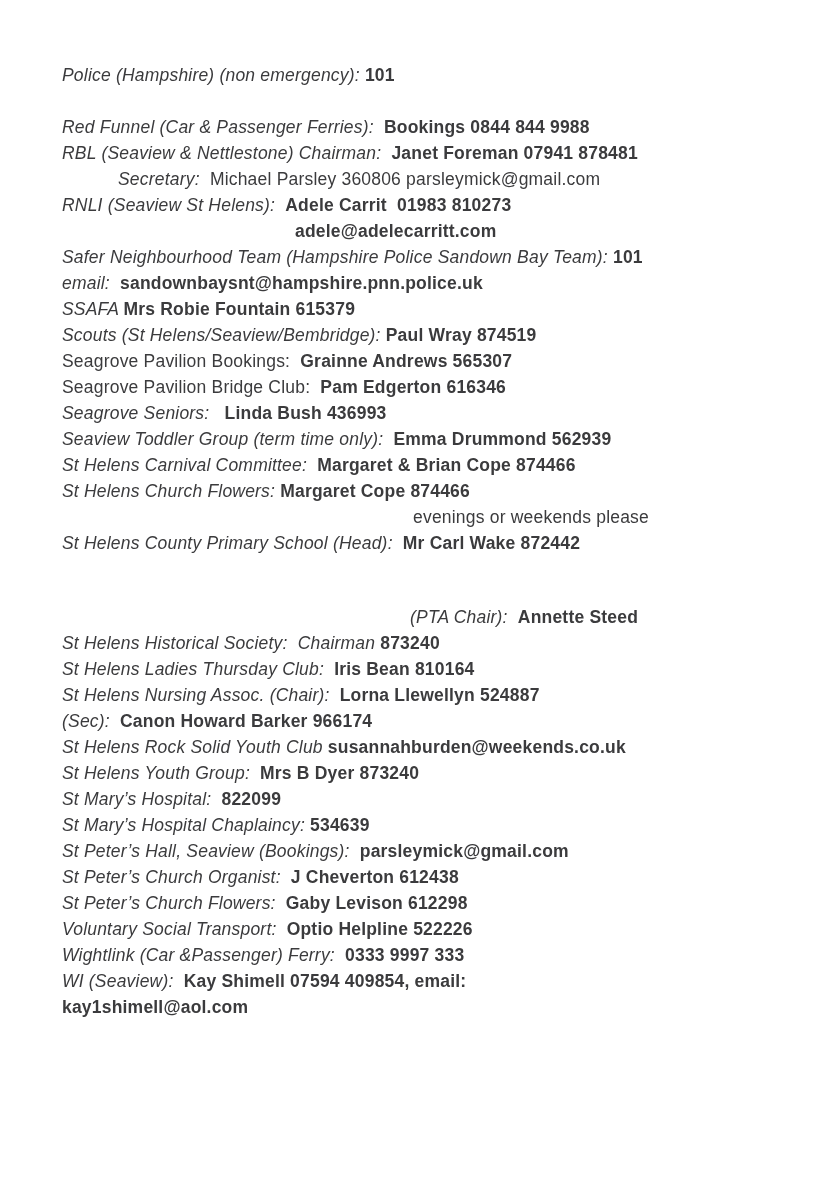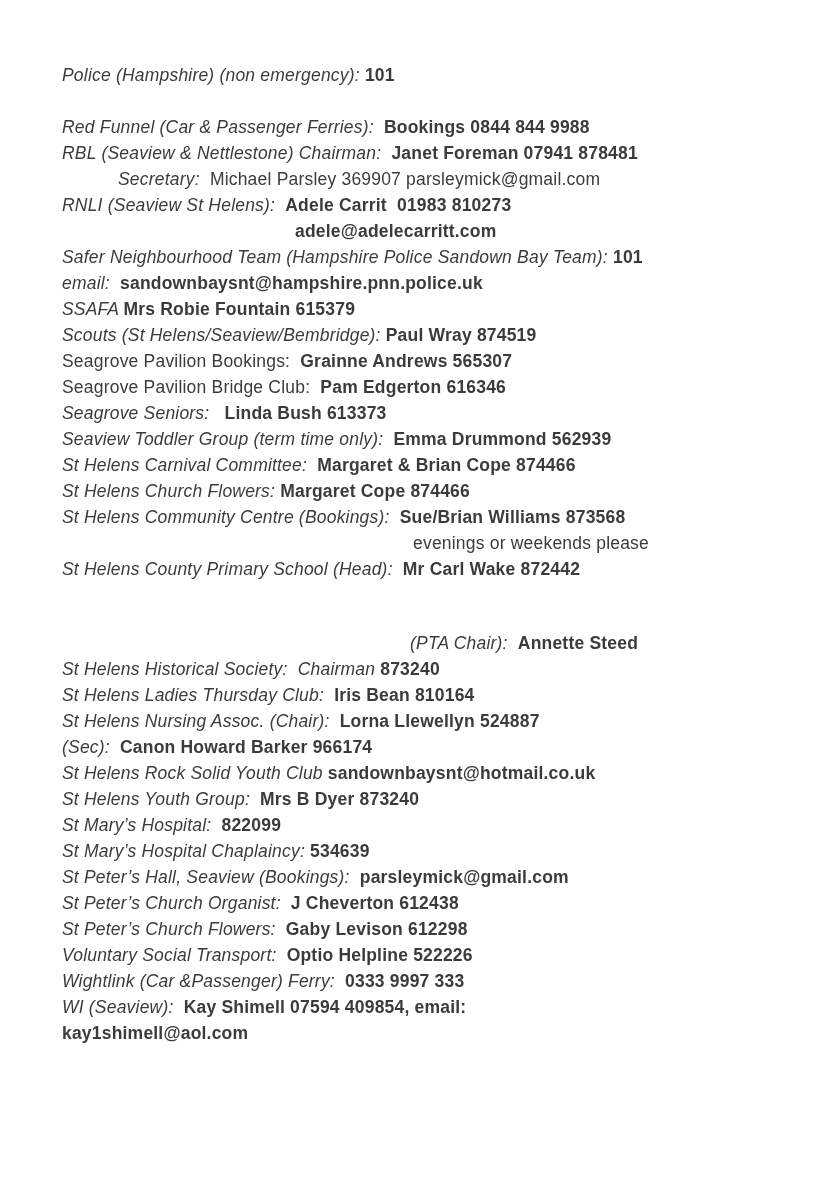--- a/index.html
+++ b/index.html
@@ -37,42 +37,41 @@
   .s-b { font-style: normal; font-weight: 700; }
 </style>
 </head>
 <body>
 
 <div class="page">
   <div class="directory" id="directory" style="color: rgb(59, 59, 61);">
       <div class="line gap-after"><span class="s-i">Police (Hampshire) (non emergency): </span><span class="s-b">101</span></div>
       <div class="line"><span class="s-i">Red Funnel (Car &amp; Passenger Ferries):  </span><span class="s-b">Bookings 0844 844 9988</span></div>
       <div class="line"><span class="s-i">RBL (Seaview &amp; Nettlestone) Chairman:  </span><span class="s-b">Janet Foreman 07941 878481</span></div>
-      <div class="line" style="padding-left: 56px;"><span class="s-i">Secretary:  </span><span class="s-r">Michael Parsley 369907 parsleymick@gmail.com</span></div>
+      <div class="line" style="padding-left: 56px;"><span class="s-i">Secretary:  </span><span class="s-r">Michael Parsley 360806 parsleymick@gmail.com</span></div>
       <div class="line"><span class="s-i">RNLI (Seaview St Helens):  </span><span class="s-b">Adele Carrit  01983 810273</span></div>
       <div class="line" style="padding-left: 233px;"><span class="s-b">adele@adelecarritt.com</span></div>
       <div class="line"><span class="s-i">Safer Neighbourhood Team (Hampshire Police Sandown Bay Team): </span><span class="s-b">101</span></div>
       <div class="line"><span class="s-i">email:  </span><span class="s-b">sandownbaysnt@hampshire.pnn.police.uk</span></div>
       <div class="line"><span class="s-i">SSAFA </span><span class="s-b">Mrs Robie Fountain 615379</span></div>
       <div class="line"><span class="s-i">Scouts (St Helens/Seaview/Bembridge): </span><span class="s-b">Paul Wray 874519</span></div>
       <div class="line"><span class="s-r">Seagrove Pavilion Bookings:  </span><span class="s-b">Grainne Andrews 565307</span></div>
       <div class="line"><span class="s-r">Seagrove Pavilion Bridge Club:  </span><span class="s-b">Pam Edgerton 616346</span></div>
-      <div class="line"><span class="s-i">Seagrove Seniors:   </span><span class="s-b">Linda Bush 613373</span></div>
+      <div class="line"><span class="s-i">Seagrove Seniors:   </span><span class="s-b">Linda Bush 436993</span></div>
       <div class="line"><span class="s-i">Seaview Toddler Group (term time only):  </span><span class="s-b">Emma Drummond 562939</span></div>
       <div class="line"><span class="s-i">St Helens Carnival Committee:  </span><span class="s-b">Margaret &amp; Brian Cope 874466</span></div>
       <div class="line"><span class="s-i">St Helens Church Flowers: </span><span class="s-b">Margaret Cope 874466</span></div>
-      <div class="line"><span class="s-i">St Helens Community Centre (Bookings):  </span><span class="s-b">Sue/Brian Williams 873568</span></div>
       <div class="line" style="padding-left: 351px;"><span class="s-r">evenings or weekends please</span></div>
       <div class="line"><span class="s-i">St Helens County Primary School (Head):  </span><span class="s-b">Mr Carl Wake 872442</span></div>
       <div class="line" style="padding-left: 348px; margin-top: 48px;"><span class="s-i">(PTA Chair):  </span><span class="s-b">Annette Steed</span></div>
       <div class="line"><span class="s-i">St Helens Historical Society:  Chairman </span><span class="s-b">873240</span></div>
       <div class="line"><span class="s-i">St Helens Ladies Thursday Club:  </span><span class="s-b">Iris Bean 810164</span></div>
       <div class="line"><span class="s-i">St Helens Nursing Assoc. (Chair):  </span><span class="s-b">Lorna Llewellyn 524887</span></div>
       <div class="line"><span class="s-i">(Sec):  </span><span class="s-b">Canon Howard Barker 966174</span></div>
-      <div class="line"><span class="s-i">St Helens Rock Solid Youth Club </span><span class="s-b">sandownbaysnt@hotmail.co.uk</span></div>
+      <div class="line"><span class="s-i">St Helens Rock Solid Youth Club </span><span class="s-b">susannahburden@weekends.co.uk</span></div>
       <div class="line"><span class="s-i">St Helens Youth Group:  </span><span class="s-b">Mrs B Dyer 873240</span></div>
       <div class="line"><span class="s-i">St Mary’s Hospital:  </span><span class="s-b">822099</span></div>
       <div class="line"><span class="s-i">St Mary’s Hospital Chaplaincy: </span><span class="s-b">534639</span></div>
       <div class="line"><span class="s-i">St Peter’s Hall, Seaview (Bookings):  </span><span class="s-b">parsleymick@gmail.com</span></div>
       <div class="line"><span class="s-i">St Peter’s Church Organist:  </span><span class="s-b">J Cheverton 612438</span></div>
       <div class="line"><span class="s-i">St Peter’s Church Flowers:  </span><span class="s-b">Gaby Levison 612298</span></div>
       <div class="line"><span class="s-i">Voluntary Social Transport:  </span><span class="s-b">Optio Helpline 522226</span></div>
       <div class="line"><span class="s-i">Wightlink (Car &amp;Passenger) Ferry:  </span><span class="s-b">0333 9997 333</span></div>
       <div class="line"><span class="s-i">WI (Seaview):  </span><span class="s-b">Kay Shimell 07594 409854, email: kay1shimell@aol.com</span></div>
     </div>

